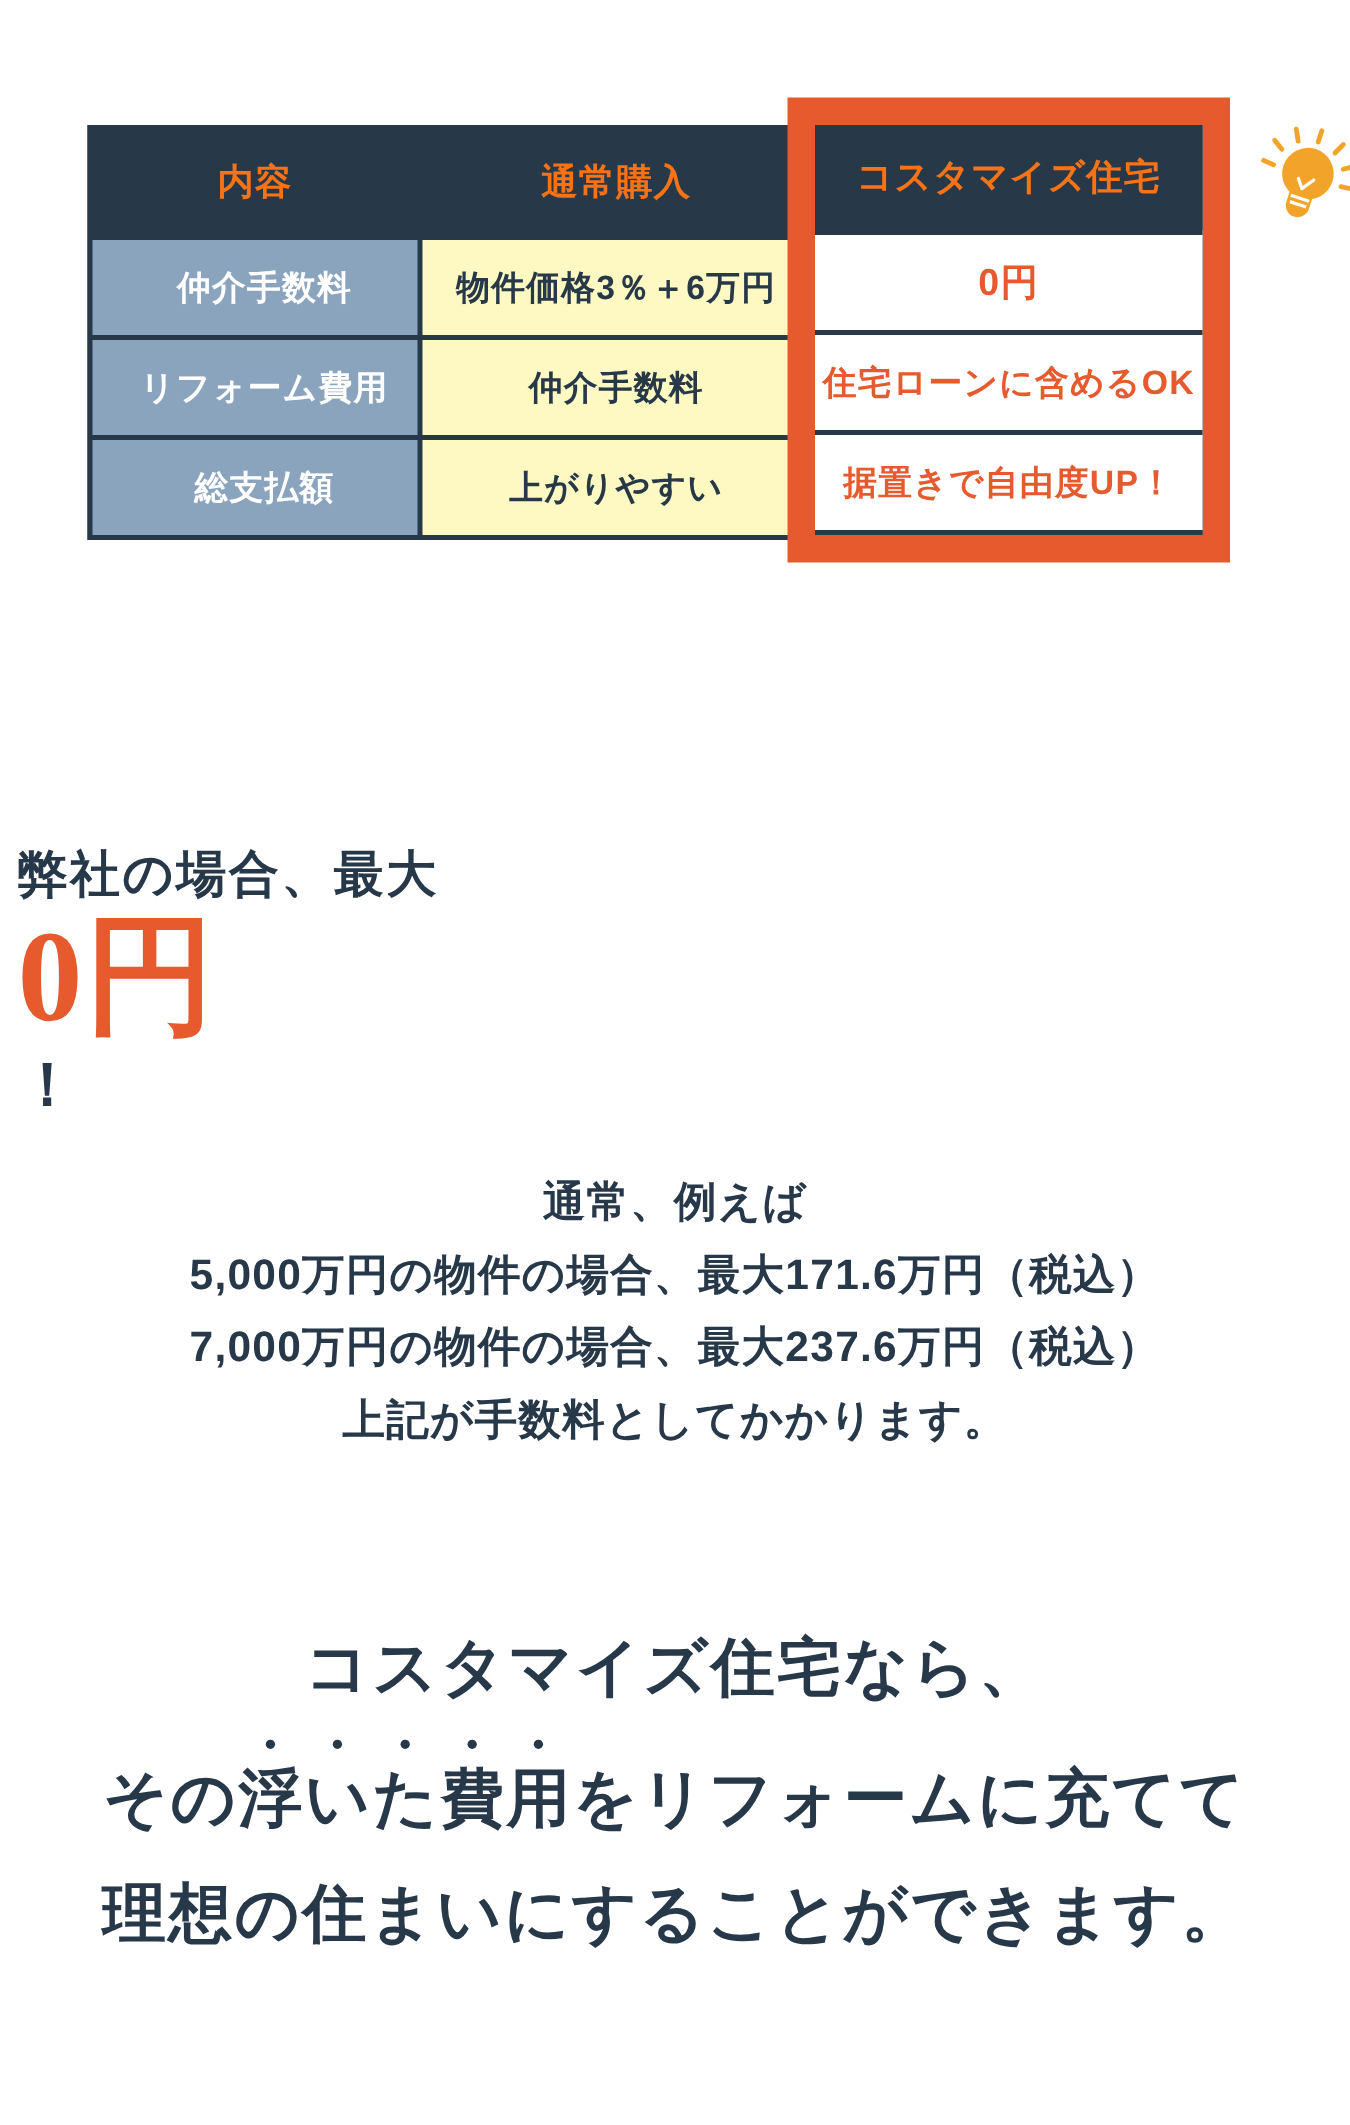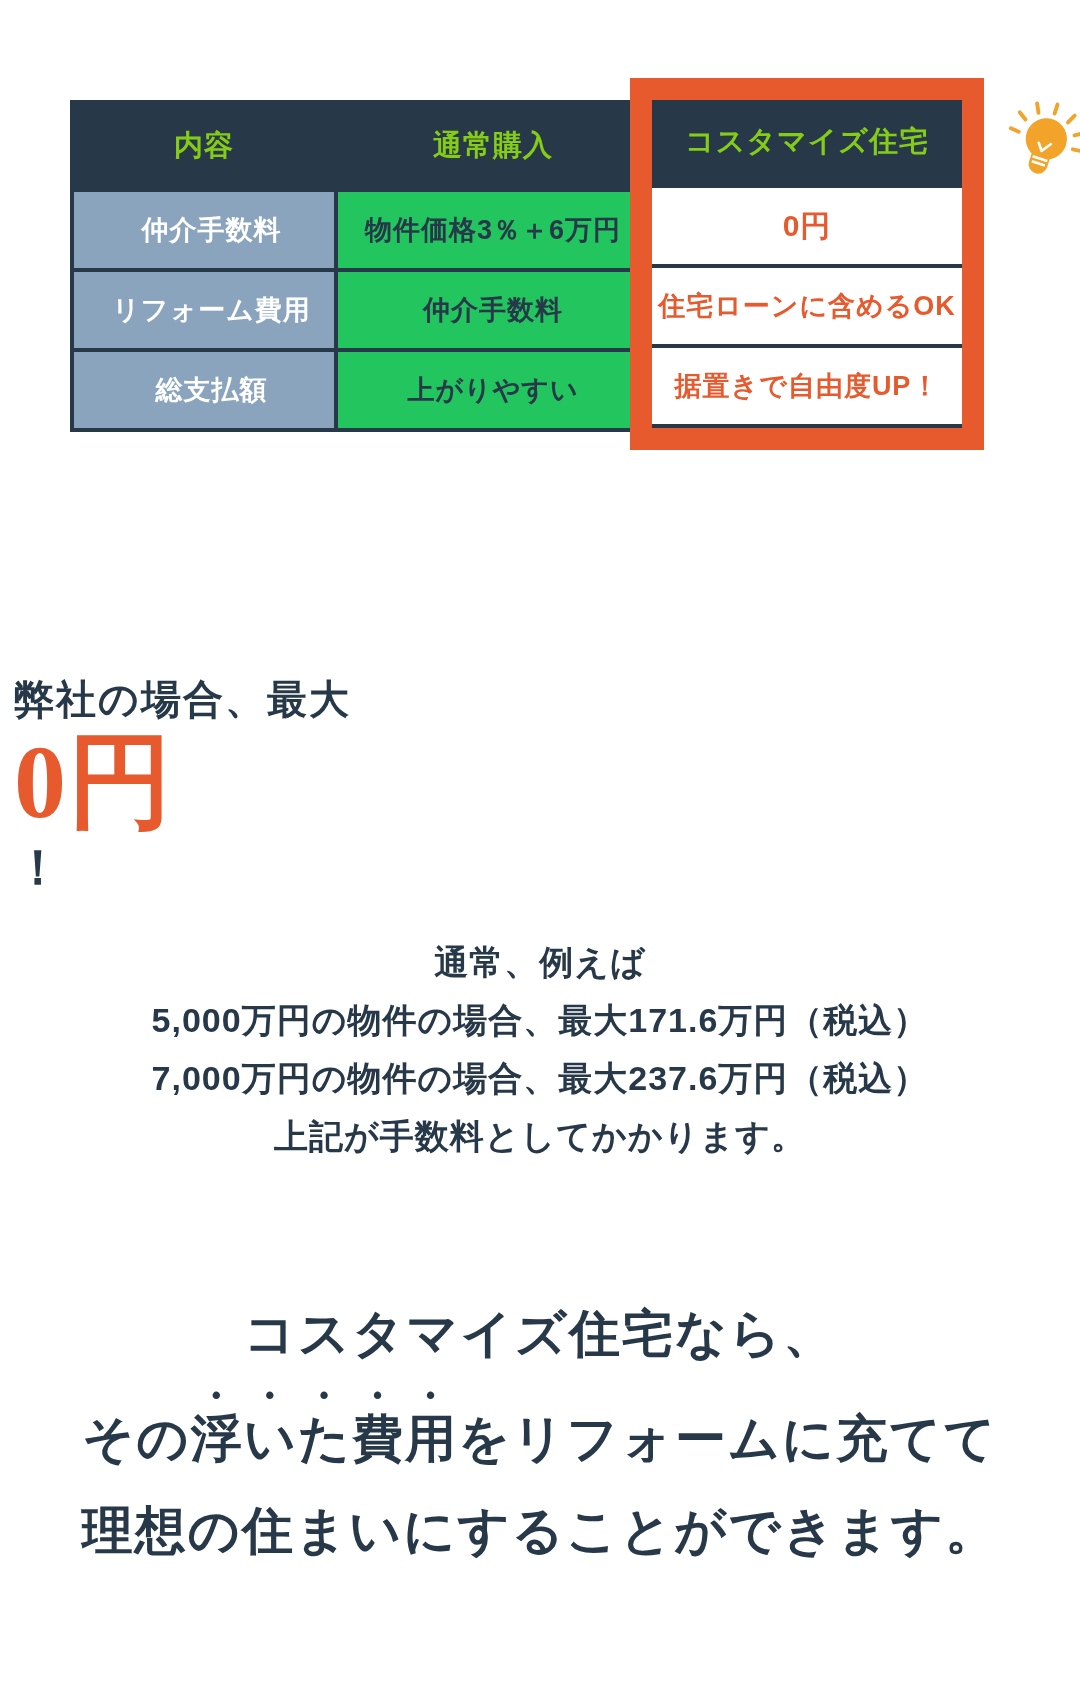--- a/index.html
+++ b/index.html
@@ -7,23 +7,23 @@
   .page{position:relative;width:1080px;height:1700px;background:#ffffff;overflow:hidden;margin:0 auto;}
 
   
   .table-area{position:absolute;left:70px;top:78px;width:960px;height:380px;}
   .left-table{
     position:absolute;left:0;top:22px;
     display:grid;grid-template-columns:260px 310px;grid-template-rows:84px 76px 76px 76px;
     gap:4px;background:#273849;border:4px solid #273849;
   }
   .cell{display:flex;align-items:center;justify-content:center;letter-spacing:1px;font-weight:700;}
-  .cell.head{background:#273849;color:#84cc16;font-size:29px;}
+  .cell.head{background:#273849;color:#f97316;font-size:29px;}
   .cell.label{background:#8BA4BD;color:#ffffff;font-size:27px;padding-left:15px;}
-  .cell.normal{background:#22c55e;color:#273849;font-size:27px;}
+  .cell.normal{background:#fef9c3;color:#273849;font-size:27px;}
   .orange-frame{
     position:absolute;left:560px;top:0;width:310px;height:328px;
     border:22px solid #E65A2E;background:#E65A2E;
   }
   .right-table{
     display:grid;grid-template-columns:310px;grid-template-rows:84px 76px 76px 76px;
     gap:4px;background:#273849;border-bottom:4px solid #273849;
   }
   .cell.custom{background:#ffffff;color:#E65A2E;font-size:27px;}
   .cell.custom.big{font-size:30px;}

